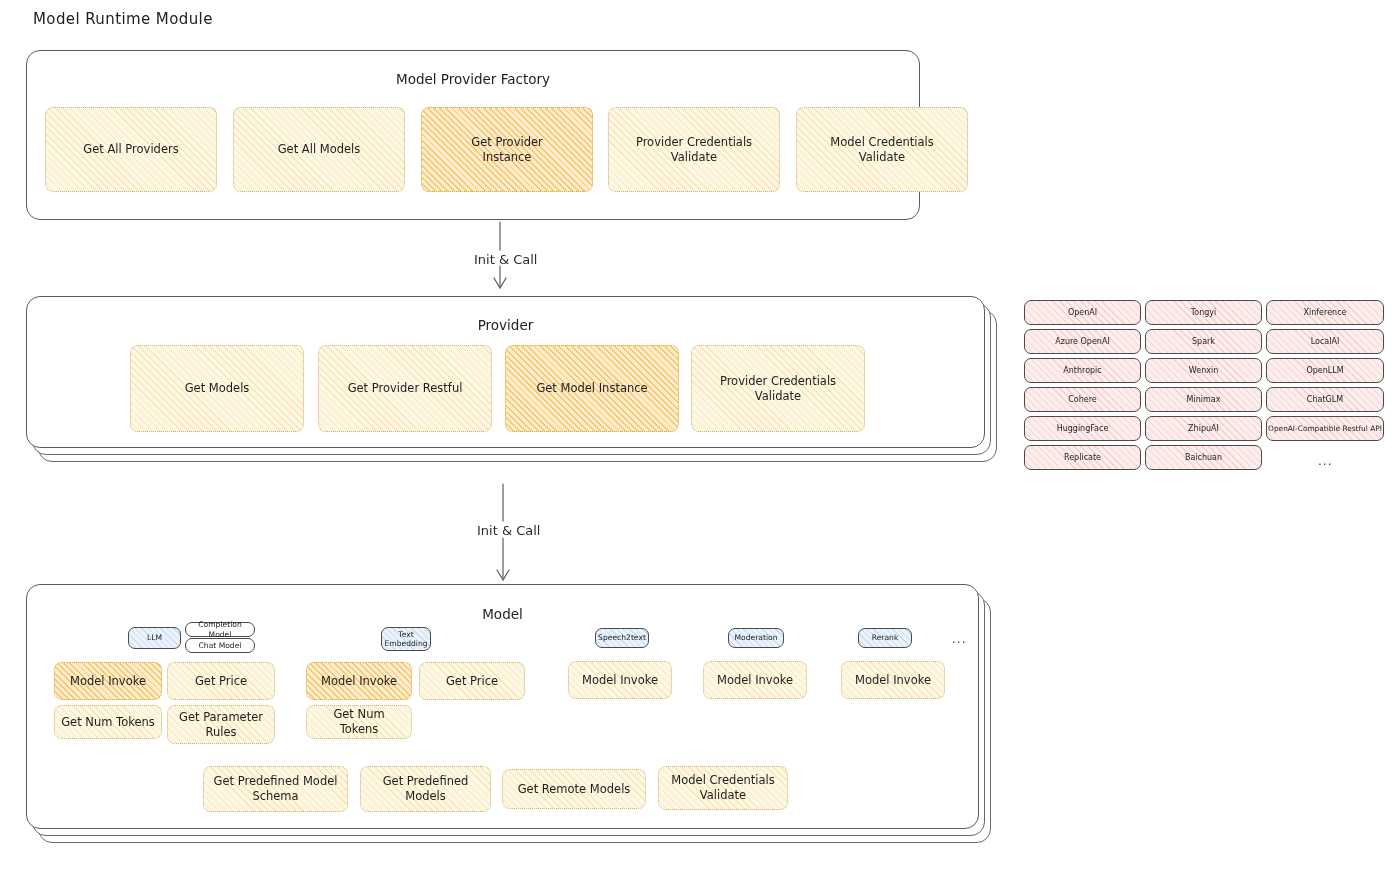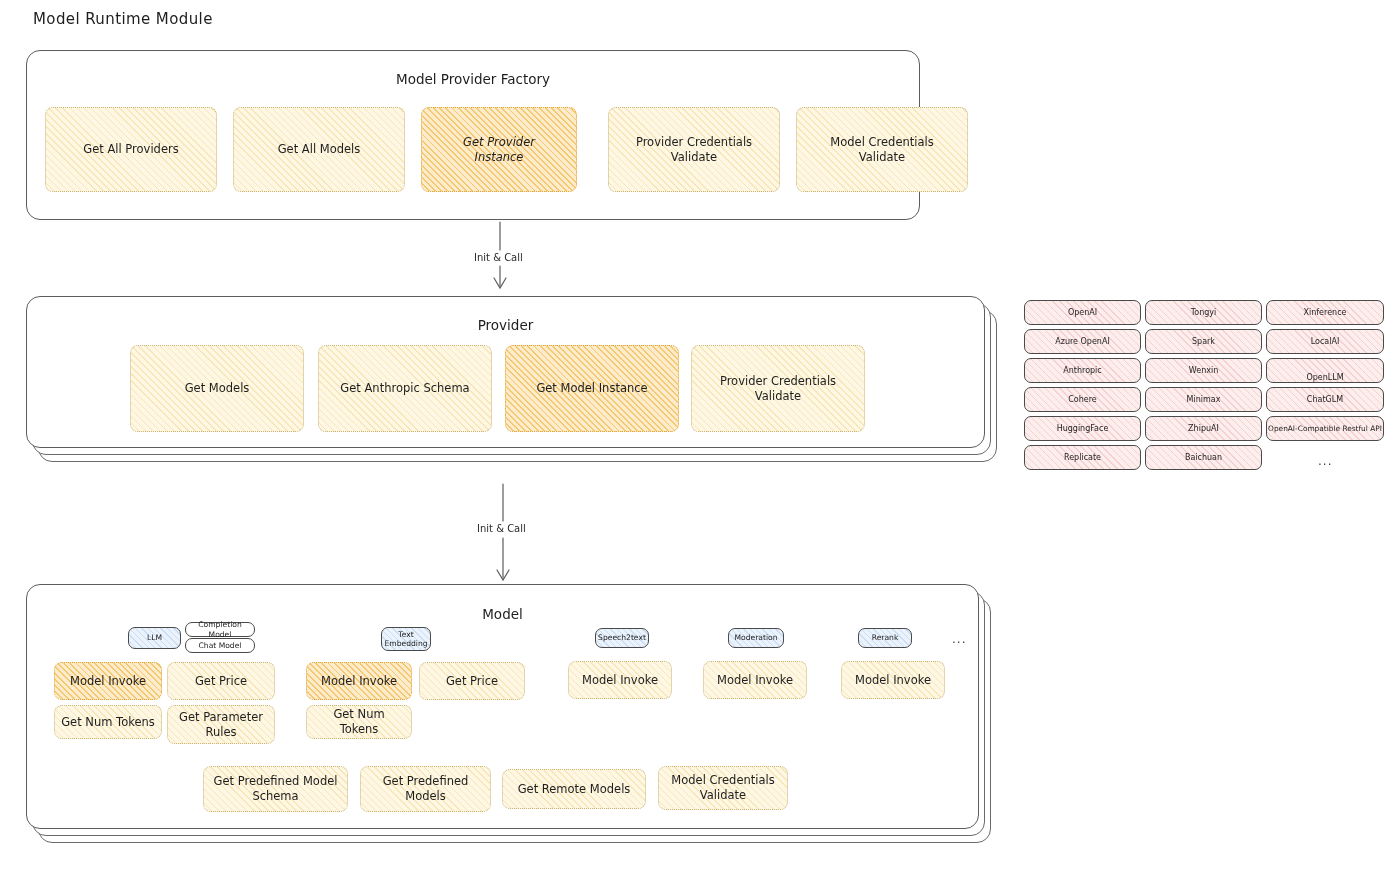--- a/index.html
+++ b/index.html
@@ -69,21 +69,21 @@
     font-size:7.6px;line-height:1.22;color:#1e1e1e;white-space:pre-line;
   }
   .provider-chip{
     display:flex;align-items:center;justify-content:center;text-align:center;
     font-size:8px;color:#1e1e1e;border-radius:7px;
   }
   .ellipsis{font-size:12px;color:#3b3b3b;letter-spacing:1px;}
 
   
   .arrow-label{
-    position:absolute;font-size:10px;color:#2b2b2b;white-space:nowrap;
+    position:absolute;font-size:13px;color:#2b2b2b;white-space:nowrap;
   }
   svg.arrowsvg{position:absolute;overflow:visible;}
   .arrowline{stroke:#5c5c5c;stroke-width:1.2;fill:none;stroke-linecap:round;}
 </style>
 </head>
 <body>
 
 <div class="canvas">
 
   <div class="abs page-title">Model Runtime Module</div>
@@ -91,21 +91,21 @@
   <div class="abs container" style="left:26px;top:50px;width:894px;height:170px;">
     <div class="container-title" style="top:20px;">Model Provider Factory</div>
   </div>
 
   <div class="abs node fill-yellow" style="left:45px;top:107px;width:172px;height:85px;font-size:11.5px;">
     <span class="node-txt">Get All Providers</span>
   </div>
   <div class="abs node fill-yellow" style="left:233px;top:107px;width:172px;height:85px;font-size:11.5px;">
     <span class="node-txt">Get All Models</span>
   </div>
-  <div class="abs node fill-yellow-dark" style="left:421px;top:107px;width:156px;height:85px;font-size:11.5px;font-style:italic;">
+  <div class="abs node fill-yellow-dark" style="left:421px;top:107px;width:172px;height:85px;font-size:11.5px;">
     <span class="node-txt">Get Provider
 Instance</span>
   </div>
   <div class="abs node fill-yellow" style="left:608px;top:107px;width:172px;height:85px;font-size:11.5px;">
     <span class="node-txt">Provider Credentials
 Validate</span>
   </div>
   <div class="abs node fill-yellow" style="left:796px;top:107px;width:172px;height:85px;font-size:11.5px;">
     <span class="node-txt">Model Credentials
 Validate</span>
@@ -121,21 +121,21 @@
   <div class="abs container shadowlayer" style="left:38px;top:310px;width:959px;height:152px;"></div>
   <div class="abs container shadowlayer" style="left:32px;top:303px;width:959px;height:152px;"></div>
   <div class="abs container" style="left:26px;top:296px;width:959px;height:152px;">
     <div class="container-title" style="top:20px;">Provider</div>
   </div>
 
   <div class="abs node fill-yellow" style="left:130px;top:345px;width:174px;height:87px;font-size:11.5px;">
     <span class="node-txt">Get Models</span>
   </div>
   <div class="abs node fill-yellow" style="left:318px;top:345px;width:174px;height:87px;font-size:11.5px;">
-    <span class="node-txt">Get Anthropic Schema</span>
+    <span class="node-txt">Get Provider Restful</span>
   </div>
   <div class="abs node fill-yellow-dark" style="left:505px;top:345px;width:174px;height:87px;font-size:11.5px;">
     <span class="node-txt">Get Model Instance</span>
   </div>
   <div class="abs node fill-yellow" style="left:691px;top:345px;width:174px;height:87px;font-size:11.5px;">
     <span class="node-txt">Provider Credentials
 Validate</span>
   </div>
 
   <div class="abs" style="left:1024px;top:300px;width:360px;height:180px;">
@@ -177,21 +177,21 @@
     <div class="abs provider-chip fill-pink" style="left:121px;top:145px;width:117px;height:25px;">
         <span>Baichuan</span>
       </div>
 
     <div class="abs provider-chip fill-pink" style="left:242px;top:0px;width:118px;height:25px;">
         <span>Xinference</span>
       </div>
     <div class="abs provider-chip fill-pink" style="left:242px;top:29px;width:118px;height:25px;">
         <span>LocalAI</span>
       </div>
-    <div class="abs provider-chip fill-pink" style="left:242px;top:58px;width:118px;height:25px;align-items:flex-end;">
+    <div class="abs provider-chip fill-pink" style="left:242px;top:58px;width:118px;height:25px;">
         <span>OpenLLM</span>
       </div>
     <div class="abs provider-chip fill-pink" style="left:242px;top:87px;width:118px;height:25px;">
         <span>ChatGLM</span>
       </div>
     <div class="abs provider-chip fill-pink" style="left:242px;top:116px;width:118px;height:25px;font-size:7.4px;">
         <span>OpenAI-Compatible Restful API</span>
       </div>
     <div class="abs ellipsis" style="left:294px;top:154px;">...</div>
   </div>

